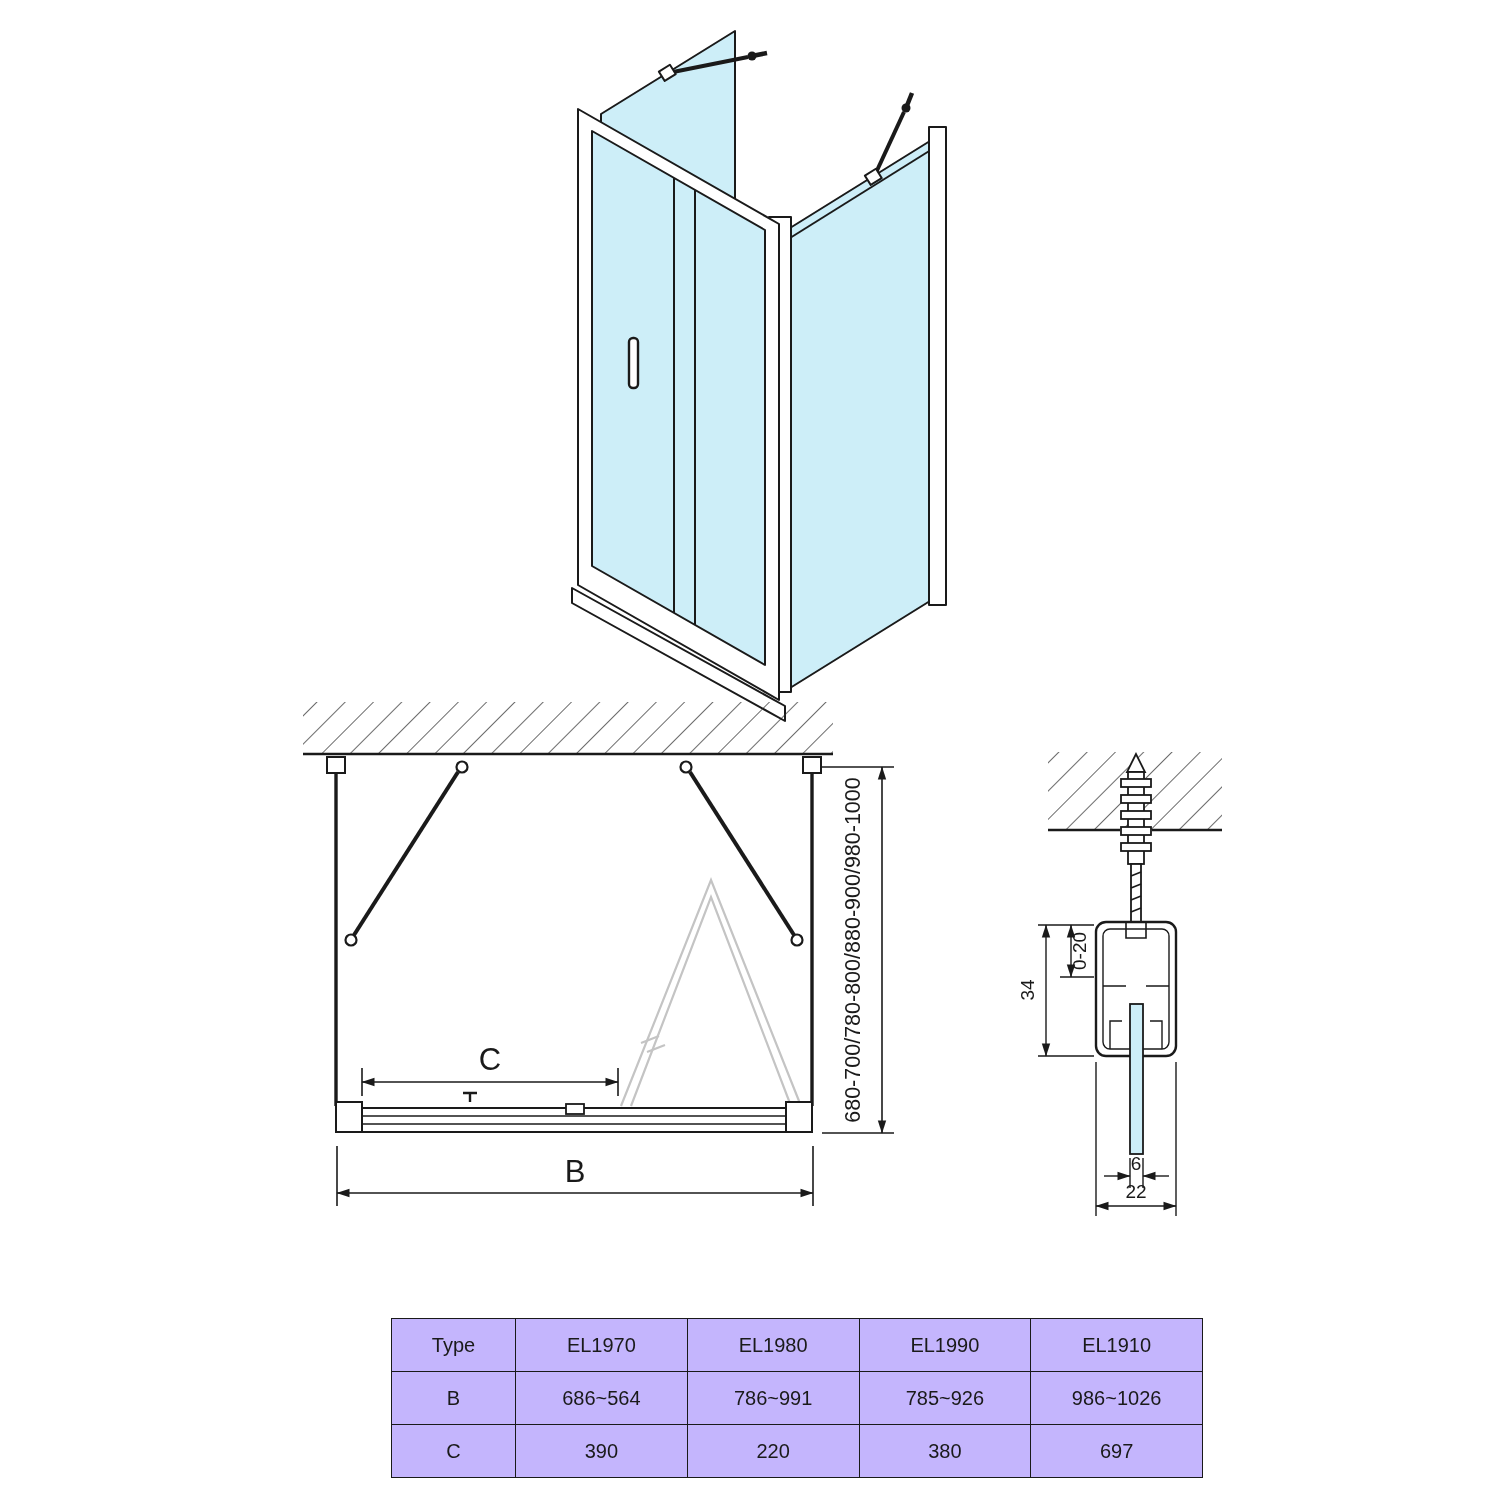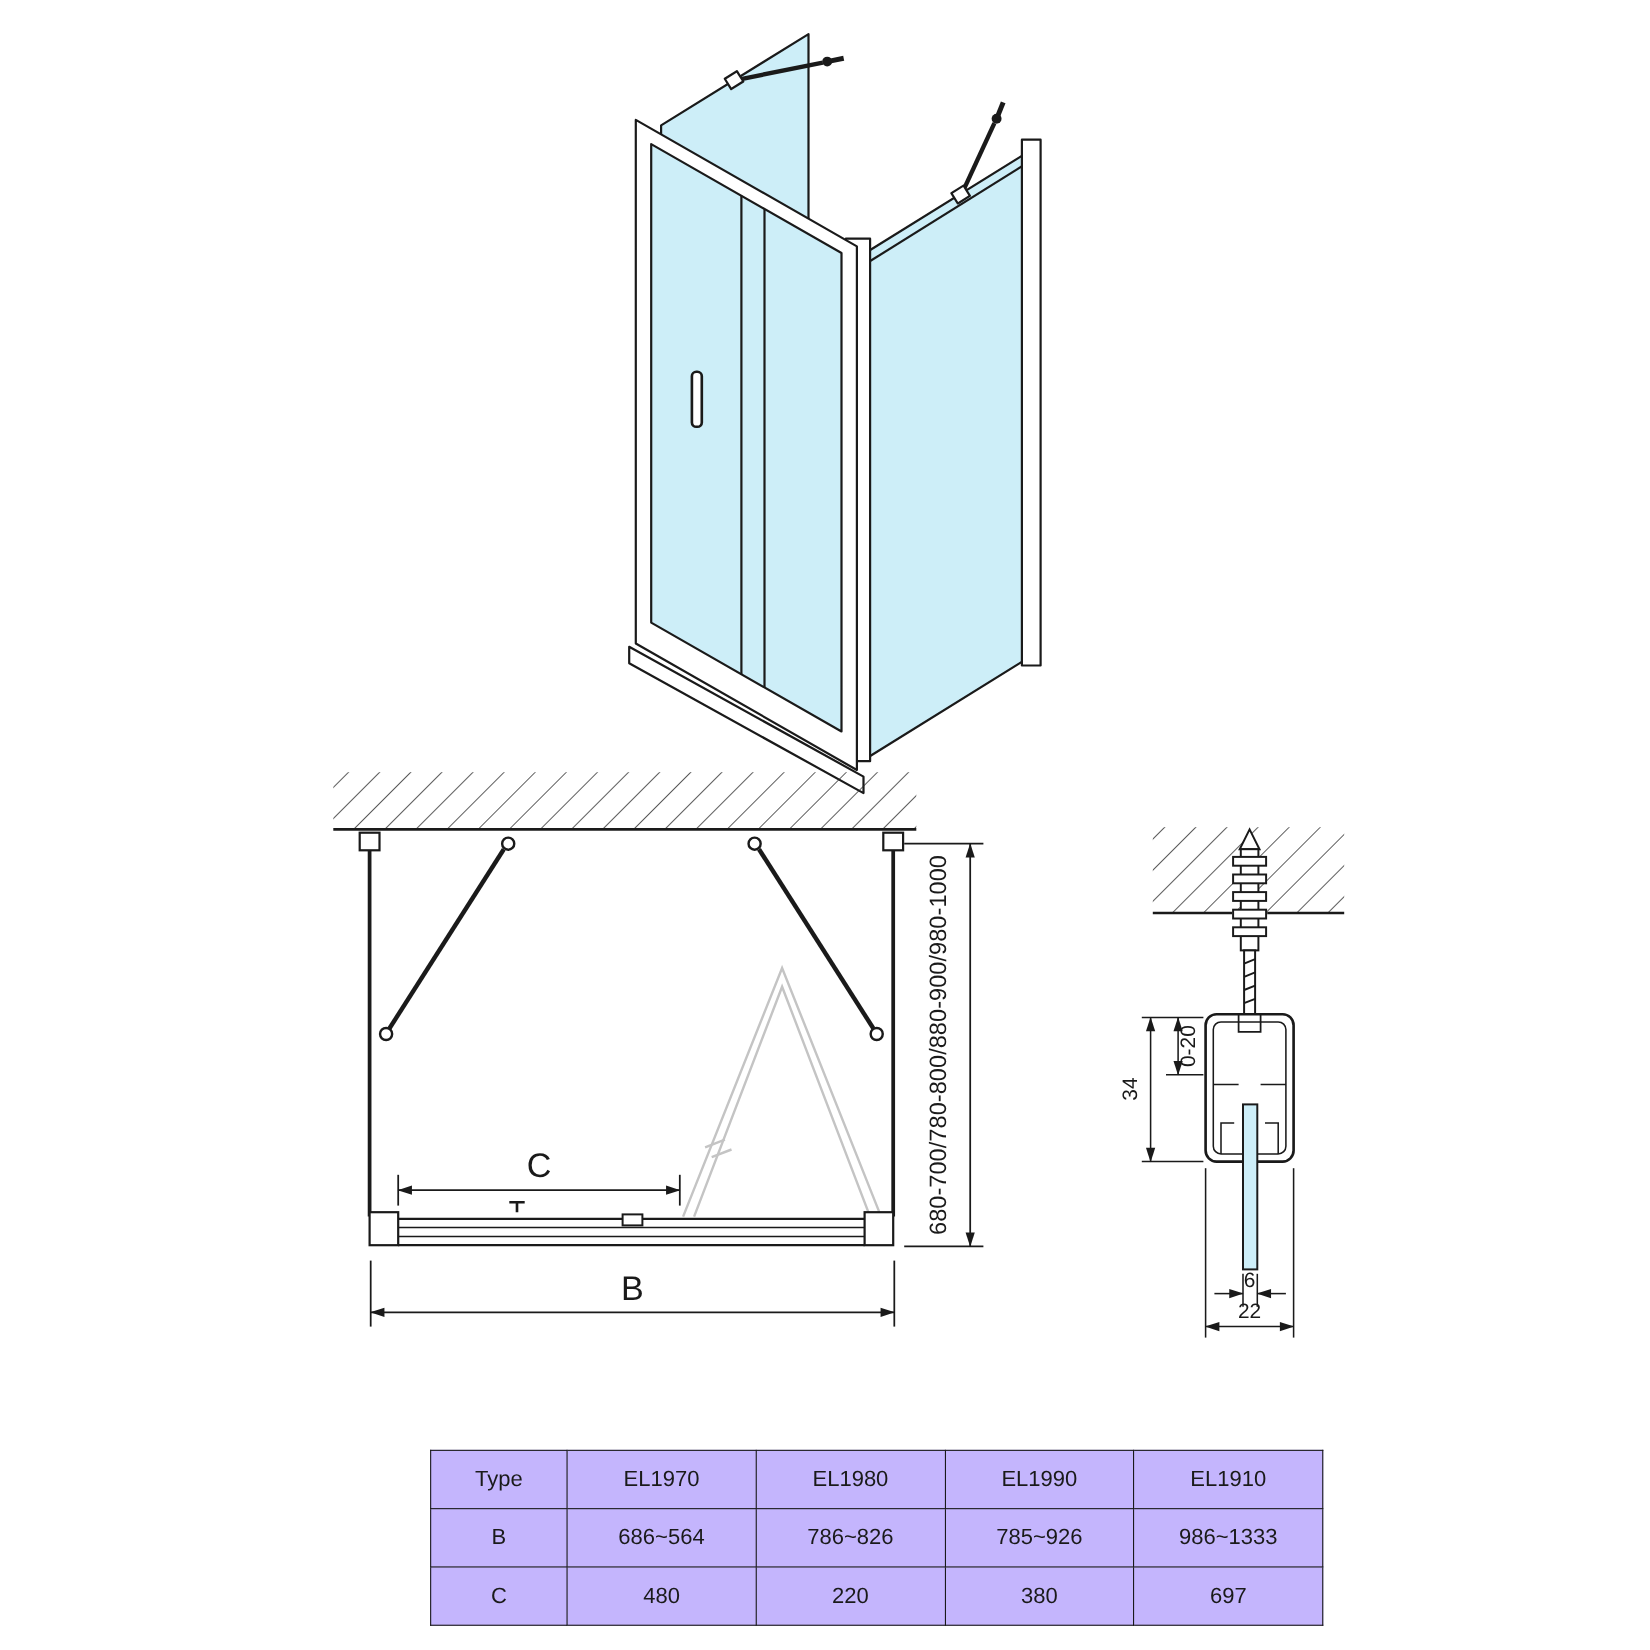--- a/index.html
+++ b/index.html
@@ -191,27 +191,27 @@
     <tr>
       <td>Type</td>
       <td>EL1970</td>
       <td>EL1980</td>
       <td>EL1990</td>
       <td>EL1910</td>
     </tr>
     <tr>
       <td>B</td>
       <td>686~564</td>
-      <td>786~826</td>
+      <td>786~991</td>
       <td>785~926</td>
-      <td>986~1333</td>
+      <td>986~1026</td>
     </tr>
     <tr>
       <td>C</td>
-      <td>480</td>
+      <td>390</td>
       <td>220</td>
       <td>380</td>
       <td>697</td>
     </tr>
   </tbody>
 </table>
 
 </div>
 
 </body></html>

